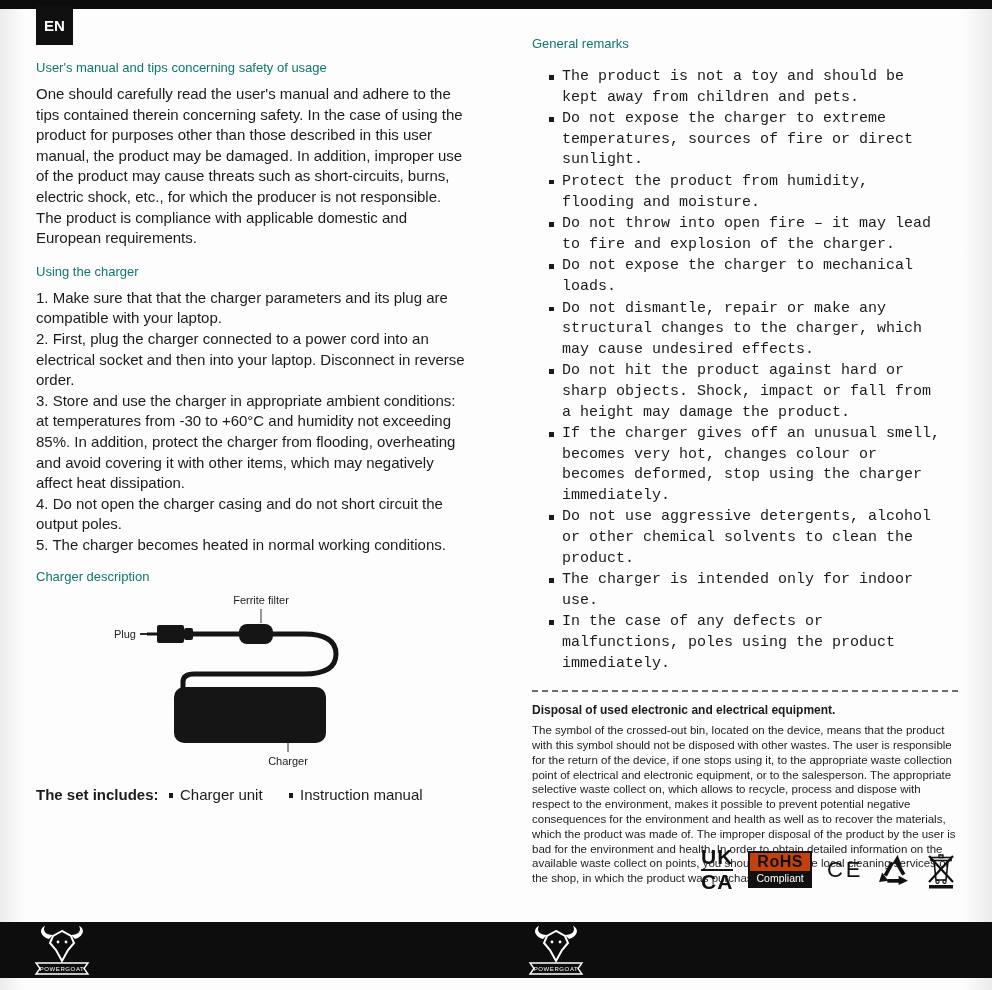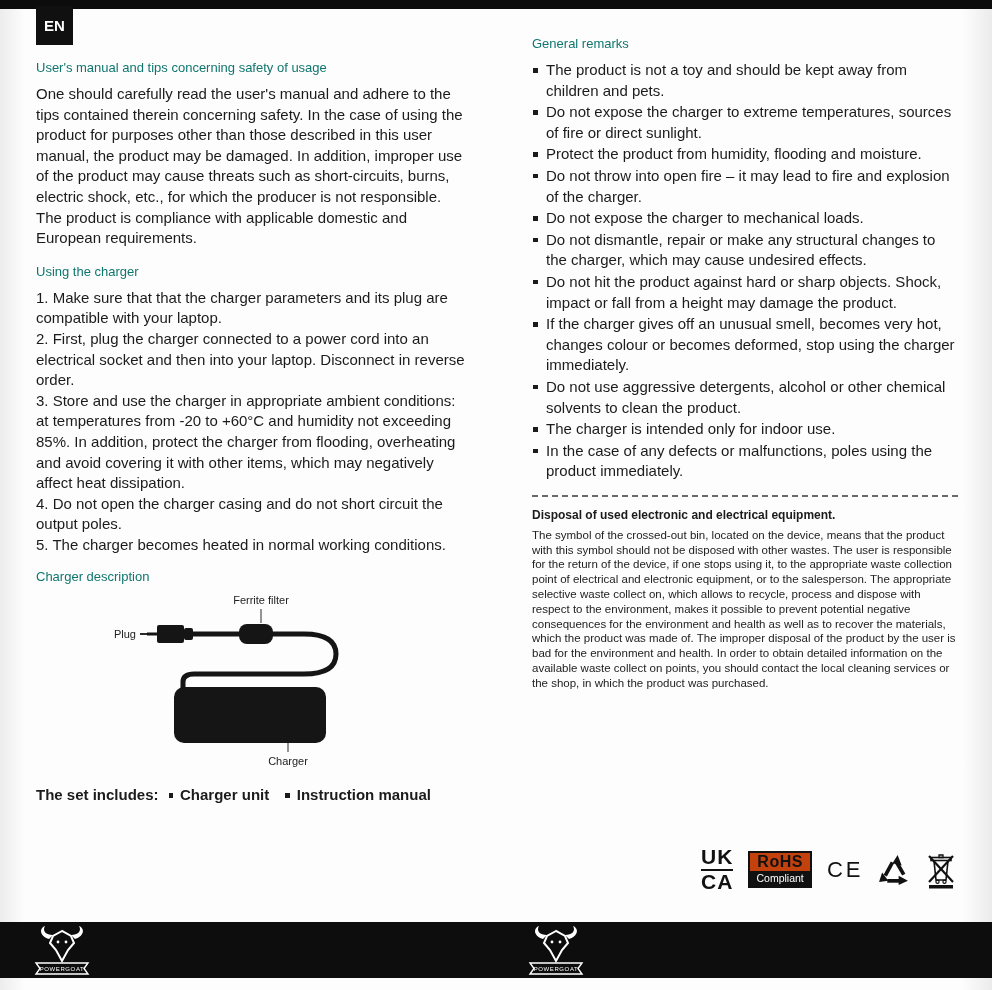--- a/index.html
+++ b/index.html
@@ -11,31 +11,31 @@
   .topbar{position:absolute;left:0;top:0;width:992px;height:9px;background:#0c0c0c;}
   .en-badge{position:absolute;left:36px;top:6px;width:37px;height:39px;background:#101010;
     color:#fff;font-weight:bold;font-size:15px;display:flex;align-items:center;justify-content:center;}
   .col-left{position:absolute;left:36px;top:60px;width:434px;}
   .col-right{position:absolute;left:532px;top:36px;width:426px;}
   h2{font-size:13px;font-weight:normal;margin:0 0 9px 0;color:#0f766e;}
   .body-text{font-size:15px;line-height:20.6px;margin:0 0 15px 0;}
   .num-list p{font-size:15px;line-height:20.6px;margin:0;}
   .h-using{margin-top:13px;}
   .h-desc{margin-top:14px;margin-bottom:2px;}
-  .gr-list{list-style:none;margin:0;padding:0;}
+  .gr-list{list-style:none;margin:16px;padding:0;font-family:Liberation Mono, monospace;}
   .gr-list li{position:relative;padding-left:14px;font-size:15px;line-height:20.6px;margin:0 0 1px 0;}
   .gr-list li::before{content:"";position:absolute;left:1px;top:8px;width:4.5px;height:4.5px;background:#1b1b1b;}
   .divider{border:none;border-top:2px dashed #6a6a6a;margin:13px 0 11px 0;}
   .disposal-title{font-size:12px;font-weight:bold;margin:0 0 6px 0;}
   .disposal-body{font-size:11.5px;line-height:14.8px;margin:0;color:#222;}
   .diagram{display:block;margin:4px 0 0 0;}
   .dlabel{font-size:11px;fill:#222;font-family:"Liberation Sans",sans-serif;}
   .set-row{margin-top:16px;font-size:15px;display:flex;align-items:baseline;gap:10px;white-space:nowrap;}
   .set-label{font-weight:bold;}
-  .set-items{display:inline-flex;gap:16px;font-weight:bold;}
+  .set-items{display:inline-flex;gap:26px;}
   .set-item .sq{display:inline-block;width:4.5px;height:4.5px;background:#1b1b1b;margin:0 7px 2px 0;vertical-align:middle;}
   .marks{position:absolute;left:701px;top:846px;display:flex;align-items:center;gap:15px;}
   .ukca{font-weight:700;font-size:21px;line-height:1.05;letter-spacing:1px;text-align:center;color:#111;}
   .ukca .uk{display:inline-block;border-bottom:2.5px solid #111;padding-bottom:1px;}
   .rohs{border:2px solid #111;display:inline-block;text-align:center;background:#c2410c;}
   .rohs-top{font-weight:700;font-size:16px;padding:0 7px;letter-spacing:0.5px;color:#111;}
   .rohs-bottom{background:#111;color:#fff;font-size:10.5px;padding:1px 4px 2px 4px;}
   .ce{font-size:22px;font-weight:500;letter-spacing:3px;color:#111;}
   .footer-band{position:absolute;left:0;top:922px;width:992px;height:56px;background:#0d0d0d;}
   .goat{position:absolute;top:1px;}
@@ -51,21 +51,21 @@
 </div>
 
 <div class="col-left">
   <h2>User's manual and tips concerning safety of usage</h2>
   <p class="body-text">One should carefully read the user's manual and adhere to the tips contained therein concerning safety. In the case of using the product for purposes other than those described in this user manual, the product may be damaged. In addition, improper use of the product may cause threats such as short-circuits, burns, electric shock, etc., for which the producer is not responsible. The product is compliance with applicable domestic and European requirements.</p>
 
   <h2 class="h-using">Using the charger</h2>
   <div class="num-list">
       <p>1. Make sure that that the charger parameters and its plug are compatible with your laptop.</p>
       <p>2. First, plug the charger connected to a power cord into an electrical socket and then into your laptop. Disconnect in reverse order.</p>
-      <p>3. Store and use the charger in appropriate ambient conditions: at temperatures from -20 to +60°C and humidity not exceeding 85%. In addition, protect the charger from flooding, overheating and avoid covering it with other items, which may negatively affect heat dissipation.</p>
+      <p>3. Store and use the charger in appropriate ambient conditions: at temperatures from -30 to +60°C and humidity not exceeding 85%. In addition, protect the charger from flooding, overheating and avoid covering it with other items, which may negatively affect heat dissipation.</p>
       <p>4. Do not open the charger casing and do not short circuit the output poles.</p>
       <p>5. The charger becomes heated in normal working conditions.</p>
     </div>
 
   <h2 class="h-desc">Charger description</h2>
 
   <svg class="diagram" width="440" height="182" viewBox="0 0 440 182">
 
     <line x1="225" y1="21" x2="225" y2="35" stroke="#2a2a2a" stroke-width="1"></line>
     <line x1="104" y1="46" x2="113" y2="46" stroke="#2a2a2a" stroke-width="2"></line>

